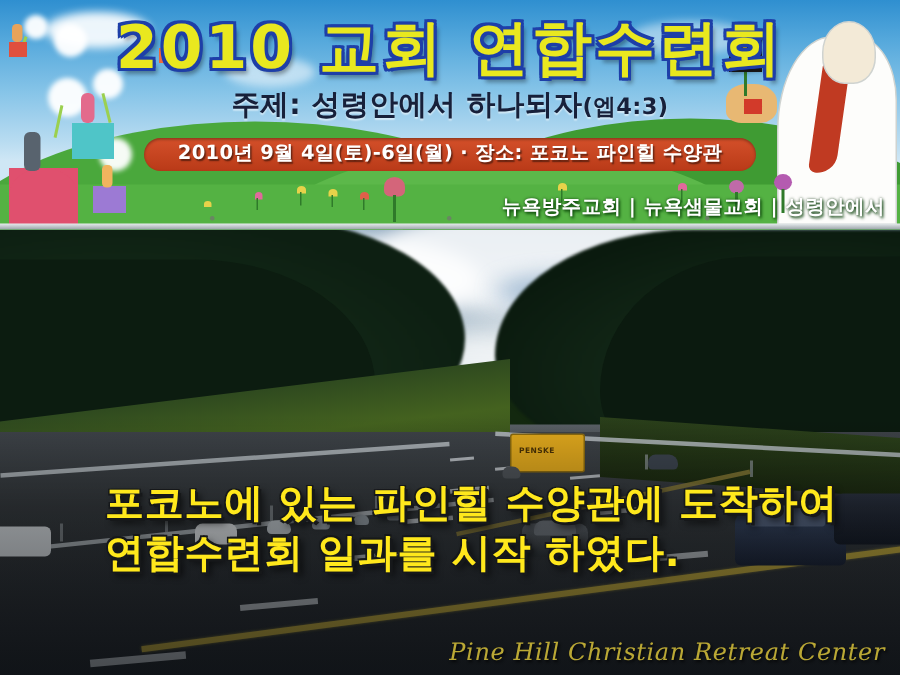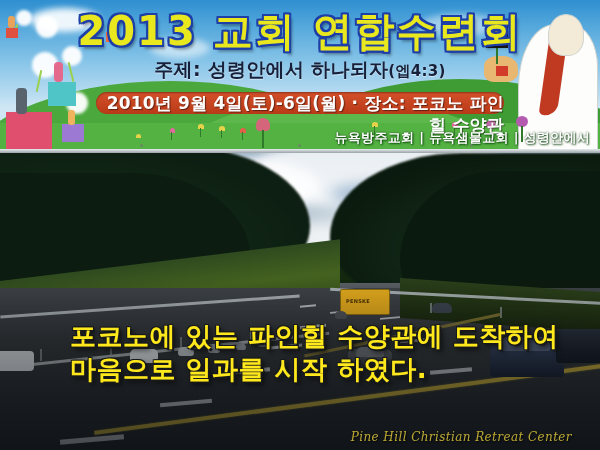--- a/index.html
+++ b/index.html
@@ -58,23 +58,23 @@
         background:linear-gradient(180deg,rgba(0,0,0,0) 42%,rgba(0,0,0,.30) 62%,rgba(5,8,12,.62) 100%);
         pointer-events:none;}
 
   
   .caption{position:absolute;left:70px;top:320px;width:520px;}
   .cap-line{color:#ffe81c;font-size:26px;font-weight:bold;line-height:33px;
         letter-spacing:.5px;white-space:nowrap;
         text-shadow:2px 2px 0 #16181a, -1px -1px 0 #16181a, 1px -1px 0 #16181a,
                     -1px 1px 0 #16181a, 3px 3px 5px rgba(0,0,0,.8);}
 
-  .watermark{position:absolute;right:28px;bottom:6px;color:#d8c23a;
+  .watermark{position:absolute;right:10px;bottom:6px;color:#d8c23a;
         font-family:"DejaVu Serif","Liberation Serif",serif;font-style:italic;
-        font-size:12px;letter-spacing:.4px;opacity:.85;
+        font-size:16px;letter-spacing:.4px;opacity:.85;
         text-shadow:1px 1px 2px rgba(0,0,0,.9);}
 
   
   .banner{position:absolute;left:0;top:0;width:600px;height:153px;overflow:hidden;
         background:linear-gradient(180deg,#2f8fd0 0%,#56a9dc 18%,#86c4e8 40%,#b9dcf1 62%,#cfe7f5 70%);}
   .bnr-hill1{position:absolute;left:-40px;bottom:-24px;width:420px;height:96px;
         background:#4aa83c;border-radius:50% 50% 0 0/100% 100% 0 0;}
   .bnr-hill2{position:absolute;right:-60px;bottom:-30px;width:400px;height:104px;
         background:#3f9b33;border-radius:50% 50% 0 0/100% 100% 0 0;}
   .bnr-hill3{position:absolute;left:150px;bottom:-40px;width:380px;height:96px;
@@ -88,22 +88,22 @@
         text-shadow:-2px 0 #1e3fa8, 0 -2px #1e3fa8, 2px 0 #1e3fa8, 0 2px #1e3fa8,
                     -2px -2px #1e3fa8, 2px -2px #1e3fa8, -2px 2px #1e3fa8, 2px 2px #1e3fa8,
                     3px 4px 3px rgba(0,0,0,.35);}
   .bnr-sub{position:absolute;left:0;top:57px;width:600px;text-align:center;
         font-size:19px;font-weight:bold;color:#17203a;letter-spacing:.3px;
         text-shadow:0 1px 1px rgba(255,255,255,.55);}
   .bnr-sub .ref{font-size:15px;}
   .bnr-pill{position:absolute;left:96px;top:92px;width:408px;height:22px;
         background:linear-gradient(180deg,#d4502a,#b93a18);border-radius:11px;
         box-shadow:0 1px 2px rgba(0,0,0,.35) inset;}
-  .bnr-pill span{display:block;text-align:right;line-height:22px;color:#fff;
-        font-size:17px;font-weight:bold;letter-spacing:.2px;
+  .bnr-pill span{display:block;text-align:center;line-height:22px;color:#fff;
+        font-size:13px;font-weight:bold;letter-spacing:.2px;
         text-shadow:1px 1px 1px rgba(0,0,0,.5);}
   .bnr-churches{position:absolute;right:10px;bottom:6px;color:#fff;
         font-size:13px;font-weight:bold;letter-spacing:.3px;
         text-shadow:1px 1px 2px rgba(0,60,0,.85), 0 0 2px rgba(0,40,0,.7);}
 
   
   .heart{position:absolute;}
   .heart:before,.heart:after{content:"";position:absolute;width:100%;height:100%;
         border-radius:50% 50% 0 0;background:inherit;}
   .puff{position:absolute;border-radius:50%;background:rgba(255,255,255,.95);filter:blur(1.6px);}
@@ -186,21 +186,21 @@
     <div class="car" style="left:178px;top:194px;width:16px;height:9px;background:#b9c0c5;"></div>
     <div class="car" style="left:208px;top:192px;width:12px;height:8px;background:#9aa3aa;"></div>
     <div class="car" style="left:236px;top:190px;width:10px;height:7px;background:#8d969d;"></div>
     <div class="car" style="left:258px;top:188px;width:9px;height:6px;background:#7e878e;"></div>
 
     <div class="photoshade"></div>
   </div>
 
   <div class="caption">
     <div class="cap-line">포코노에 있는 파인힐 수양관에 도착하여</div>
-    <div class="cap-line">마음으로 일과를 시작 하였다.</div>
+    <div class="cap-line">연합수련회 일과를 시작 하였다.</div>
   </div>
 
   <div class="watermark">Pine Hill Christian Retreat Center</div>
 
   <div class="banner">
     <div class="bnr-cloud" style="left:30px;top:8px;width:70px;height:24px;"></div>
     <div class="bnr-cloud" style="left:150px;top:38px;width:60px;height:20px;opacity:.6;"></div>
     <div class="bnr-cloud" style="left:420px;top:14px;width:80px;height:22px;opacity:.5;"></div>
 
     <div class="bnr-hill1"></div>
@@ -255,21 +255,21 @@
     <div class="heart" style="right:92px;top:66px;width:12px;height:10px;background:#d23a2a;"></div>
     <div class="stick" style="right:102px;top:40px;width:2px;height:24px;background:#2f7a2a;"></div>
     <div class="cross-sign" style="right:92px;top:26px;width:22px;height:22px;"></div>
     <div style="position:absolute;right:102px;top:29px;width:3px;height:16px;background:#c8b84a;"></div>
     <div style="position:absolute;right:97px;top:34px;width:13px;height:3px;background:#c8b84a;"></div>
     <div class="flower" style="right:72px;top:116px;width:12px;height:11px;background:#b45bb0;border-radius:50%;"></div>
     <div class="flower" style="right:77px;top:126px;width:2px;height:16px;background:#2f7a2a;"></div>
     <div class="flower" style="right:104px;top:120px;width:10px;height:9px;background:#c06aa8;border-radius:50%;"></div>
     <div class="flower" style="right:108px;top:128px;width:2px;height:14px;background:#2f7a2a;"></div>
 
-    <div class="bnr-title">2013 교회 연합수련회</div>
+    <div class="bnr-title">2010 교회 연합수련회</div>
 
     <div class="bnr-sub">
       <span>주제:</span>
       <span>성령안에서 하나되자</span><span class="ref">(엡4:3)</span>
     </div>
 
     <div class="bnr-pill">
       <span>2010년 9월 4일(토)-6일(월)  ·  장소: 포코노 파인힐 수양관</span>
     </div>
 

